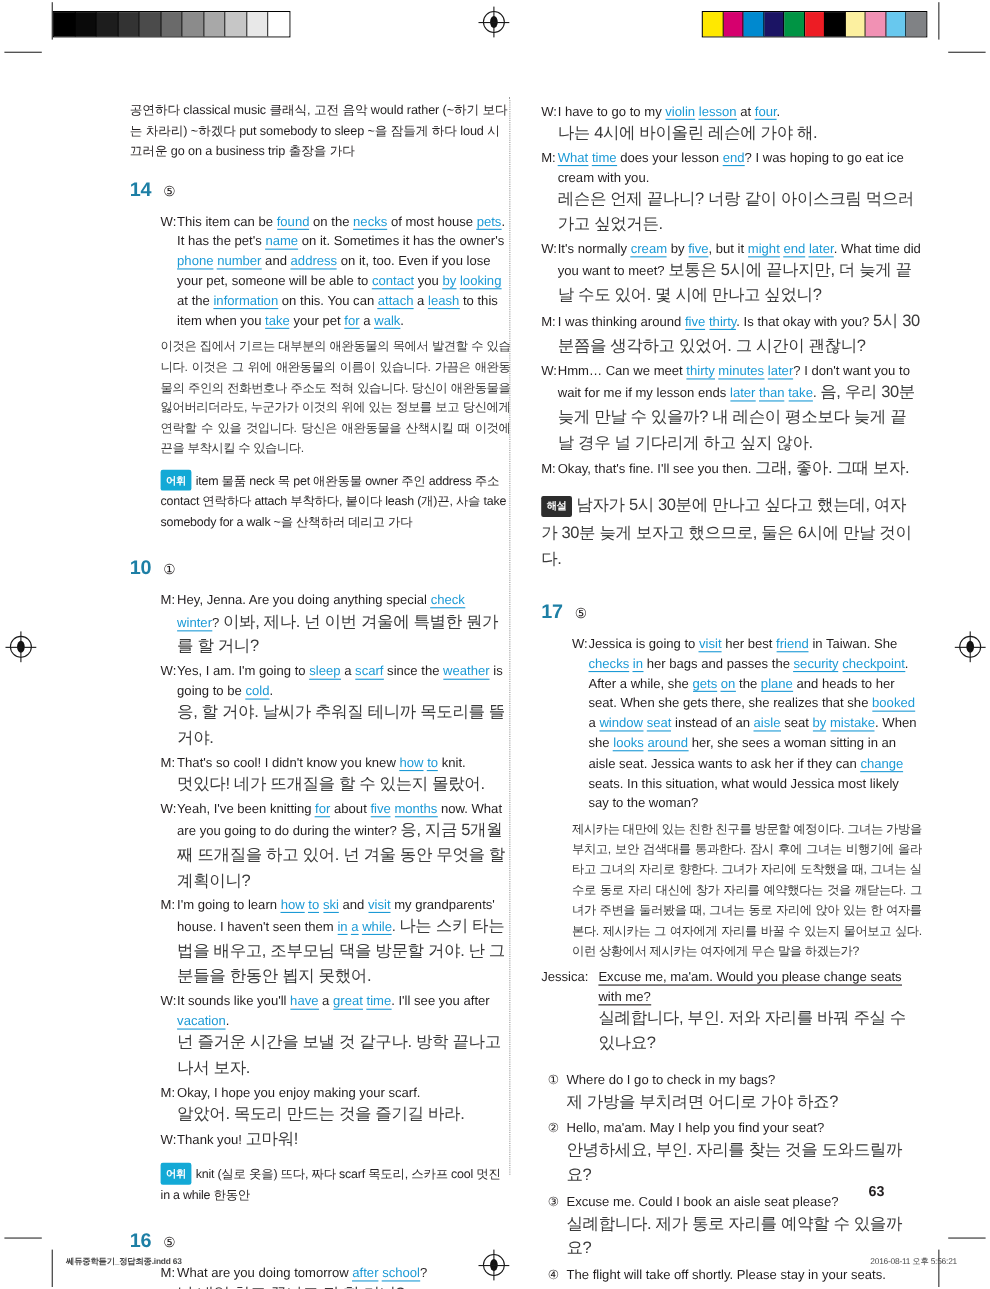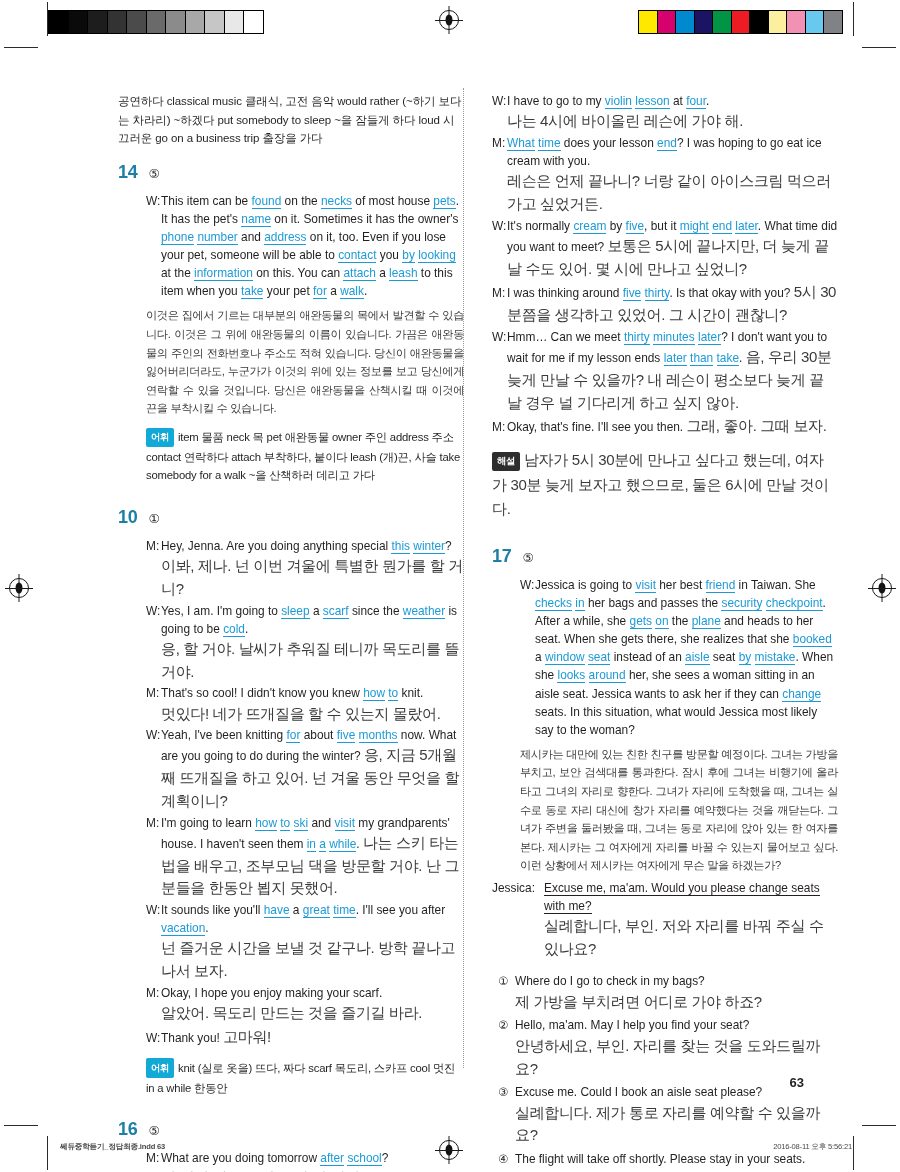--- a/index.html
+++ b/index.html
@@ -286,21 +286,21 @@
     </div>
 
     <div class="qblock" style="margin-top:22px;">
       <div class="qhead">
         <span class="qnum">10</span>
         <span class="qans">①</span>
       </div>
       <div class="dlg">
           <div class="line">
             <span class="spk">M:</span>
-            <span class="body">Hey, Jenna. Are you doing anything special <u class="k">this</u> <u class="k">winter</u>? <span class="ko">이봐, 제나. 넌 이번 겨울에 특별한 뭔가를 할 거니?</span></span>
+            <span class="body">Hey, Jenna. Are you doing anything special <u class="k">check</u> <u class="k">winter</u>? <span class="ko">이봐, 제나. 넌 이번 겨울에 특별한 뭔가를 할 거니?</span></span>
           </div>
           <div class="line">
             <span class="spk">W:</span>
             <span class="body">Yes, I am. I'm going to <u class="k">sleep</u> a <u class="k">scarf</u> since the <u class="k">weather</u> is going to be <u class="k">cold</u>.<br><span class="ko">응, 할 거야. 날씨가 추워질 테니까 목도리를 뜰 거야.</span></span>
           </div>
           <div class="line">
             <span class="spk">M:</span>
             <span class="body">That's so cool! I didn't know you knew <u class="k">how</u> <u class="k">to</u> knit.<br><span class="ko">멋있다! 네가 뜨개질을 할 수 있는지 몰랐어.</span></span>
           </div>
           <div class="line">
@@ -423,15 +423,15 @@
             <span class="ctext">Excuse me, ma'am. Would you please change seats with me?</span>
           </div>
         </div>
     </div>
 
   </div>
 
   <div class="pagenum">63</div>
 
   <div class="footer-txt" style="left:60px; bottom:20px;font-weight:bold;">쎄듀중학듣기_정답최종.indd   63</div>
-  <div class="footer-txt" style="right:48px; bottom:20px;margin-top:36px;">2016-08-11   오후 5:56:21</div>
+  <div class="footer-txt" style="right:30px; bottom:20px;margin-top:36px;">2016-08-11   오후 5:56:21</div>
 
 </div>
 
 </body></html>

